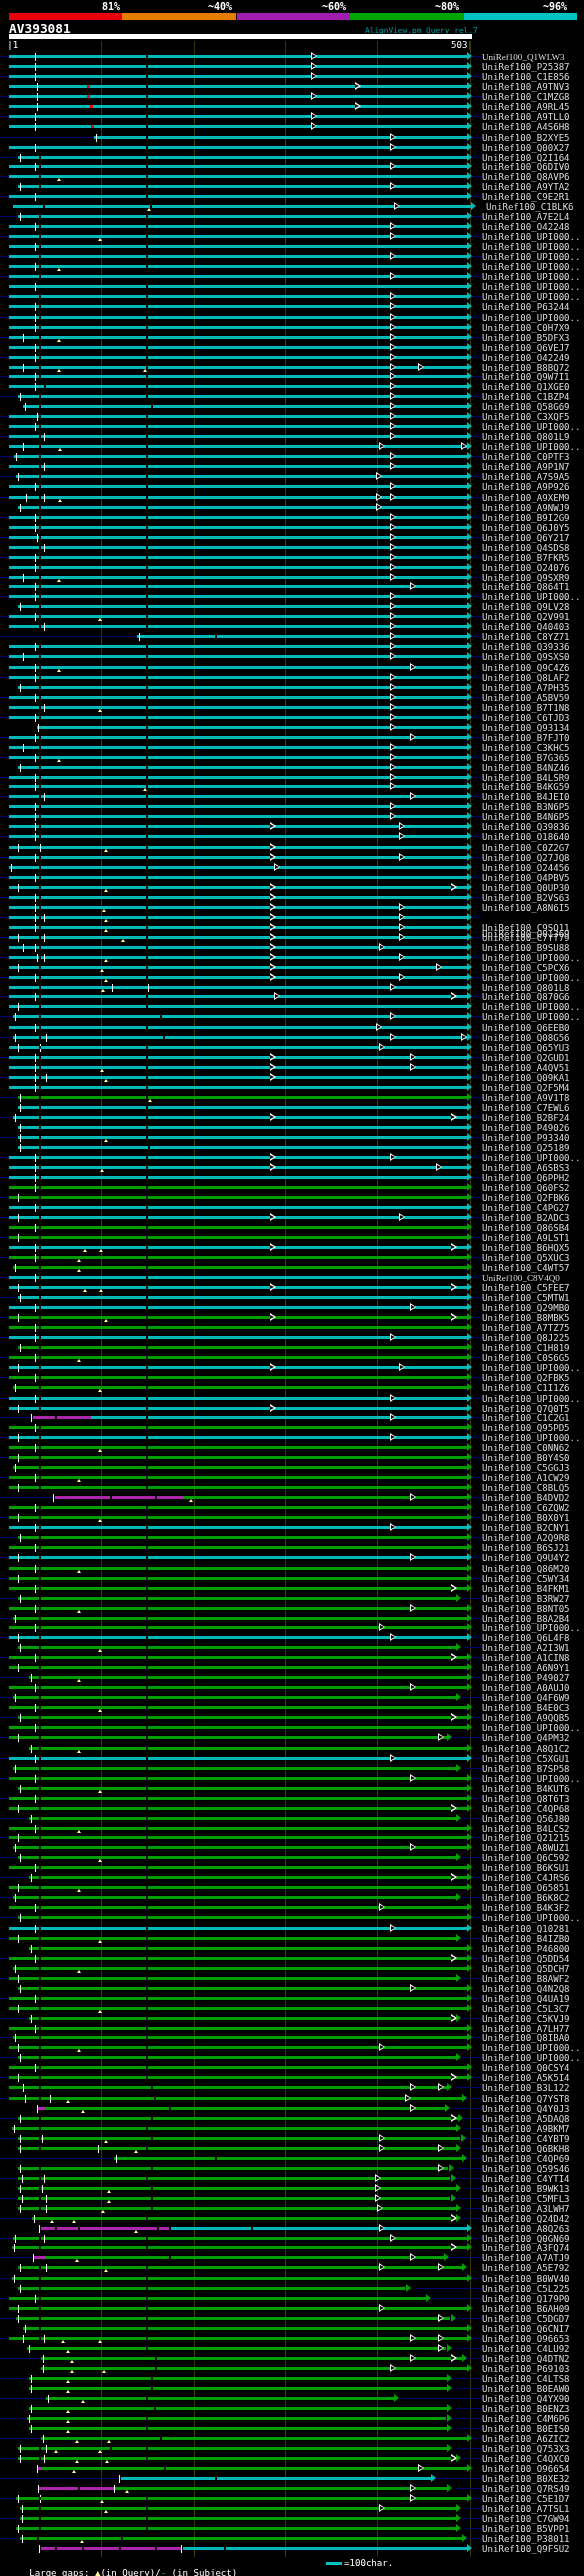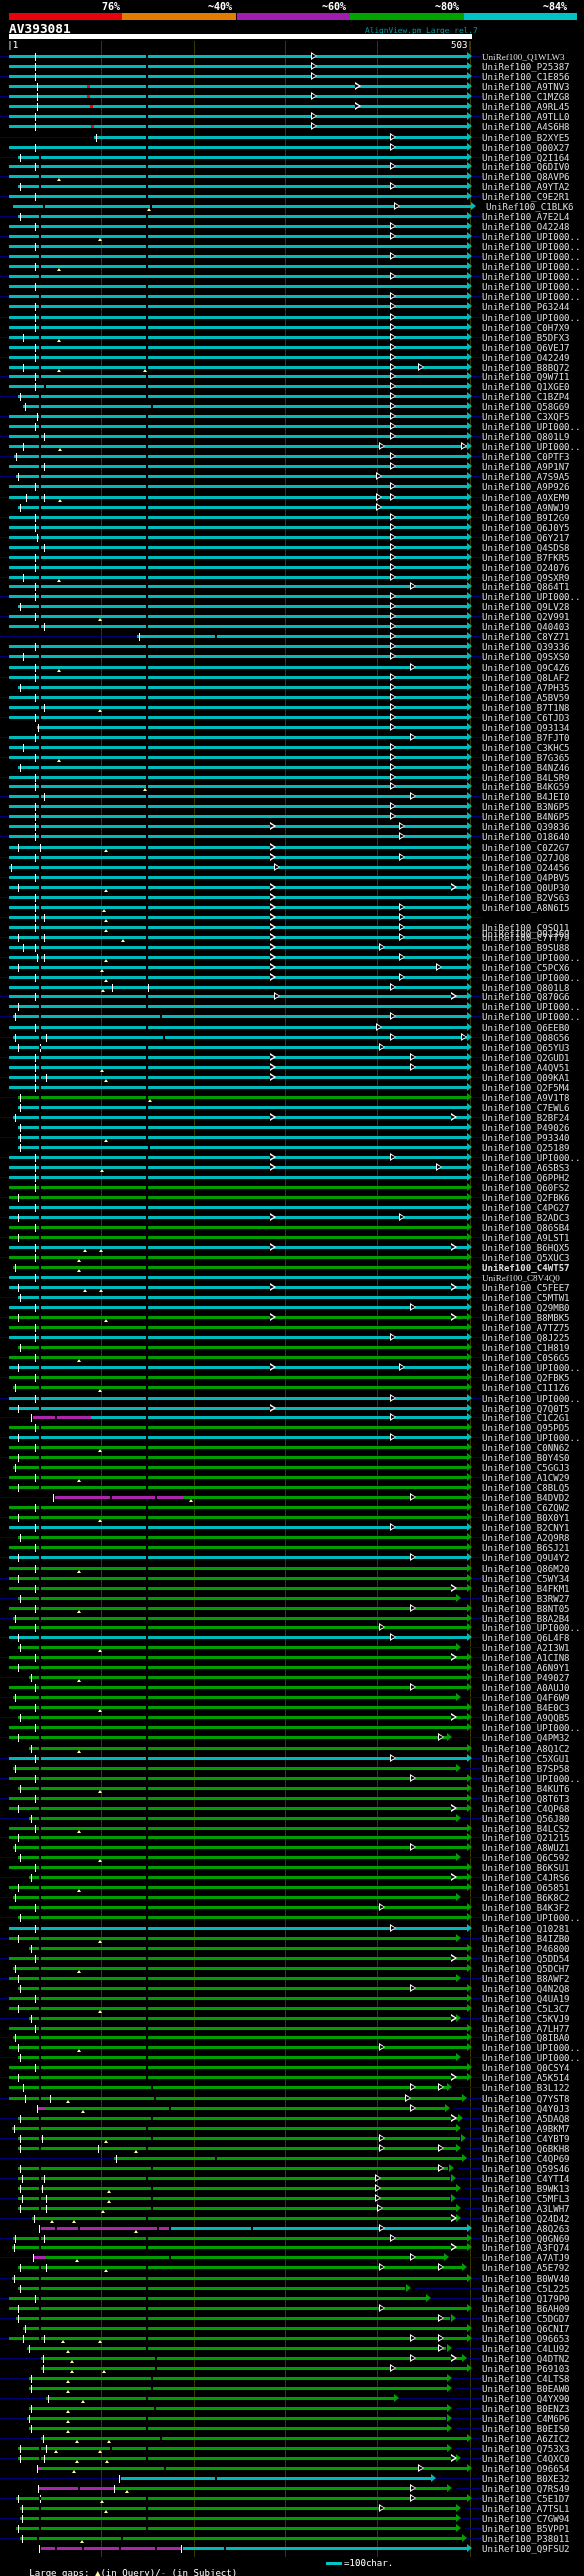--- a/index.html
+++ b/index.html
@@ -36,28 +36,28 @@
 </head>
 <body>
 
 <div class="wrap">
   <div id="scale-bar">
       <div class="scaleseg" style="left: 9.1px; width: 113px; background: rgb(232, 0, 11);"></div>
       <div class="scaleseg" style="left: 122px; width: 114px; background: rgb(229, 124, 0);"></div>
       <div class="scaleseg" style="left: 237px; width: 113px; background: rgb(161, 28, 176);"></div>
       <div class="scaleseg" style="left: 350px; width: 114px; background: rgb(0, 164, 0);"></div>
       <div class="scaleseg" style="left: 464px; width: 113px; background: rgb(0, 195, 195);"></div>
-      <div class="pct" style="left: 102px;">76%</div>
+      <div class="pct" style="left: 102px;">81%</div>
       <div class="pct" style="left: 208px;">~40%</div>
       <div class="pct" style="left: 322px;">~60%</div>
       <div class="pct" style="left: 435px;">~80%</div>
-      <div class="pct" style="left: 543px;">~84%</div>
+      <div class="pct" style="left: 543px;">~96%</div>
     </div>
   <div class="qid">AV393081</div>
-  <div class="apptitle">AlignView.pm Large rel.7</div>
+  <div class="apptitle">AlignView.pm Query rel.7</div>
   <div class="qbar"></div>
   <div class="rul" style="left:7.3px;">|1</div>
   <div class="rul" style="left:451px;">503|</div>
   <div id="gridlines">
       <div class="grid" style="left: 101px; top: 41px; height: 2516px;"></div>
       <div class="grid" style="left: 194px; top: 41px; height: 2516px;"></div>
       <div class="grid" style="left: 285px; top: 41px; height: 2516px;"></div>
       <div class="grid" style="left: 377px; top: 41px; height: 2516px;"></div>
       <div class="grid" style="left: 470px; top: 41px; height: 2516px;"></div>
     </div>
@@ -1359,21 +1359,21 @@
         <div class="gap" style="left: 146px; top: 2.7px;"></div>
         <div class="lbl" style="top: 0px;">UniRef100_Q5XUC3</div>
       </div>
       <div class="abs" style="left: 0px; top: 1263px; width: 585px; height: 10px;">
         <div class="seg" style="left: 12.8px; top: 2.7px; width: 454px; background: rgb(0, 158, 0);"></div>
         <div class="arr" style="left: 467px; top: 0px; border-left: 5.5px solid rgb(0, 158, 0);"></div>
         <div class="tick" style="left: 14.6px; top: 0.9px;"></div>
         <div class="gap" style="left: 39px; top: 2.7px;"></div>
         <div class="yt" style="left: 77px; top: 6.4px;"></div>
         <div class="gap" style="left: 146px; top: 2.7px;"></div>
-        <div class="lbl" style="top: 0px; font-weight: bold;">UniRef100_C4WT57</div>
+        <div class="lbl" style="top: 0px;">UniRef100_C4WT57</div>
       </div>
       <div class="abs" style="left: 0px; top: 1273px; width: 585px; height: 10px;">
         <div class="guide" style="left: 0px; top: 3.7px; width: 482px;"></div>
         <div class="seg" style="left: 9.1px; top: 2.7px; width: 458px; background: rgb(0, 185, 185);"></div>
         <div class="arr" style="left: 467px; top: 0px; border-left: 5.5px solid rgb(0, 185, 185);"></div>
         <div class="tick" style="left: 35px; top: 0.9px;"></div>
         <div class="gap" style="left: 39px; top: 2.7px;"></div>
         <div class="gap" style="left: 146px; top: 2.7px;"></div>
         <div class="lbl" style="top: 0px; font-family: Liberation Serif, serif;">UniRef100_C8V4Q0</div>
       </div>

